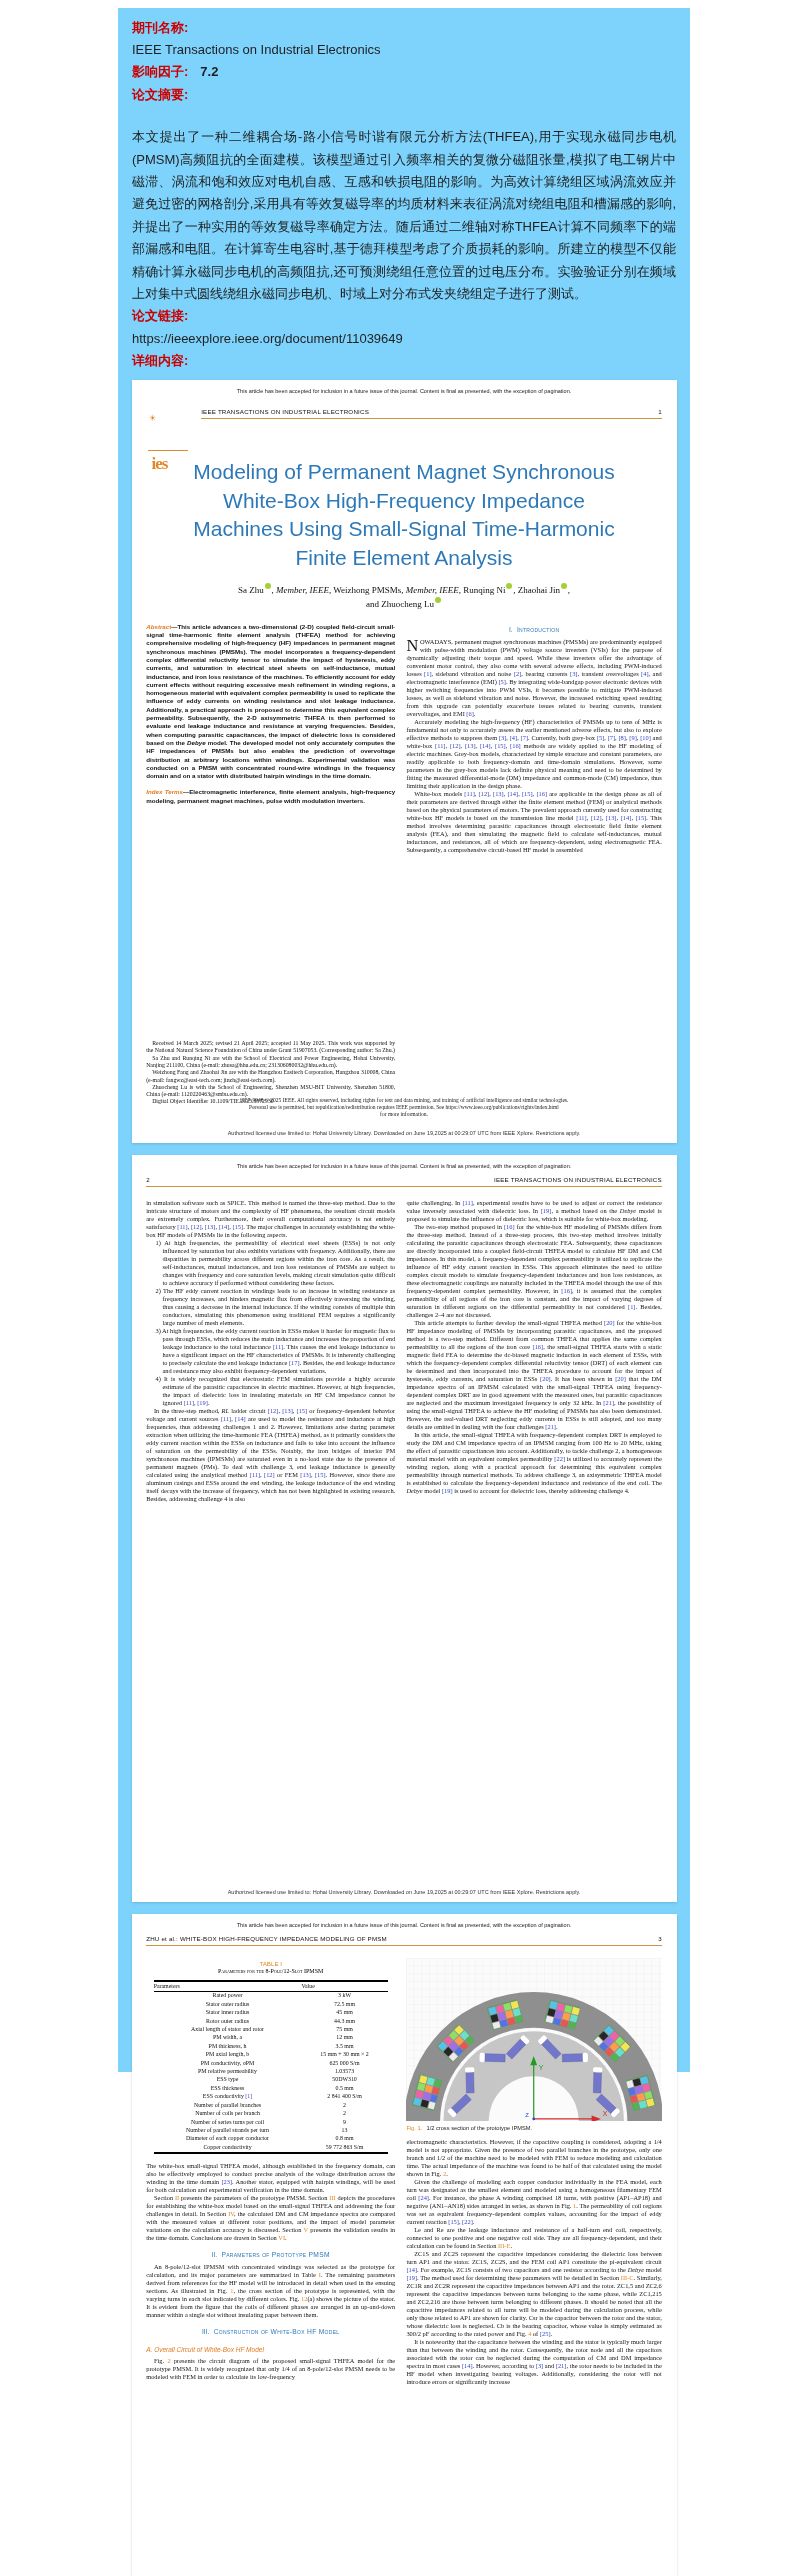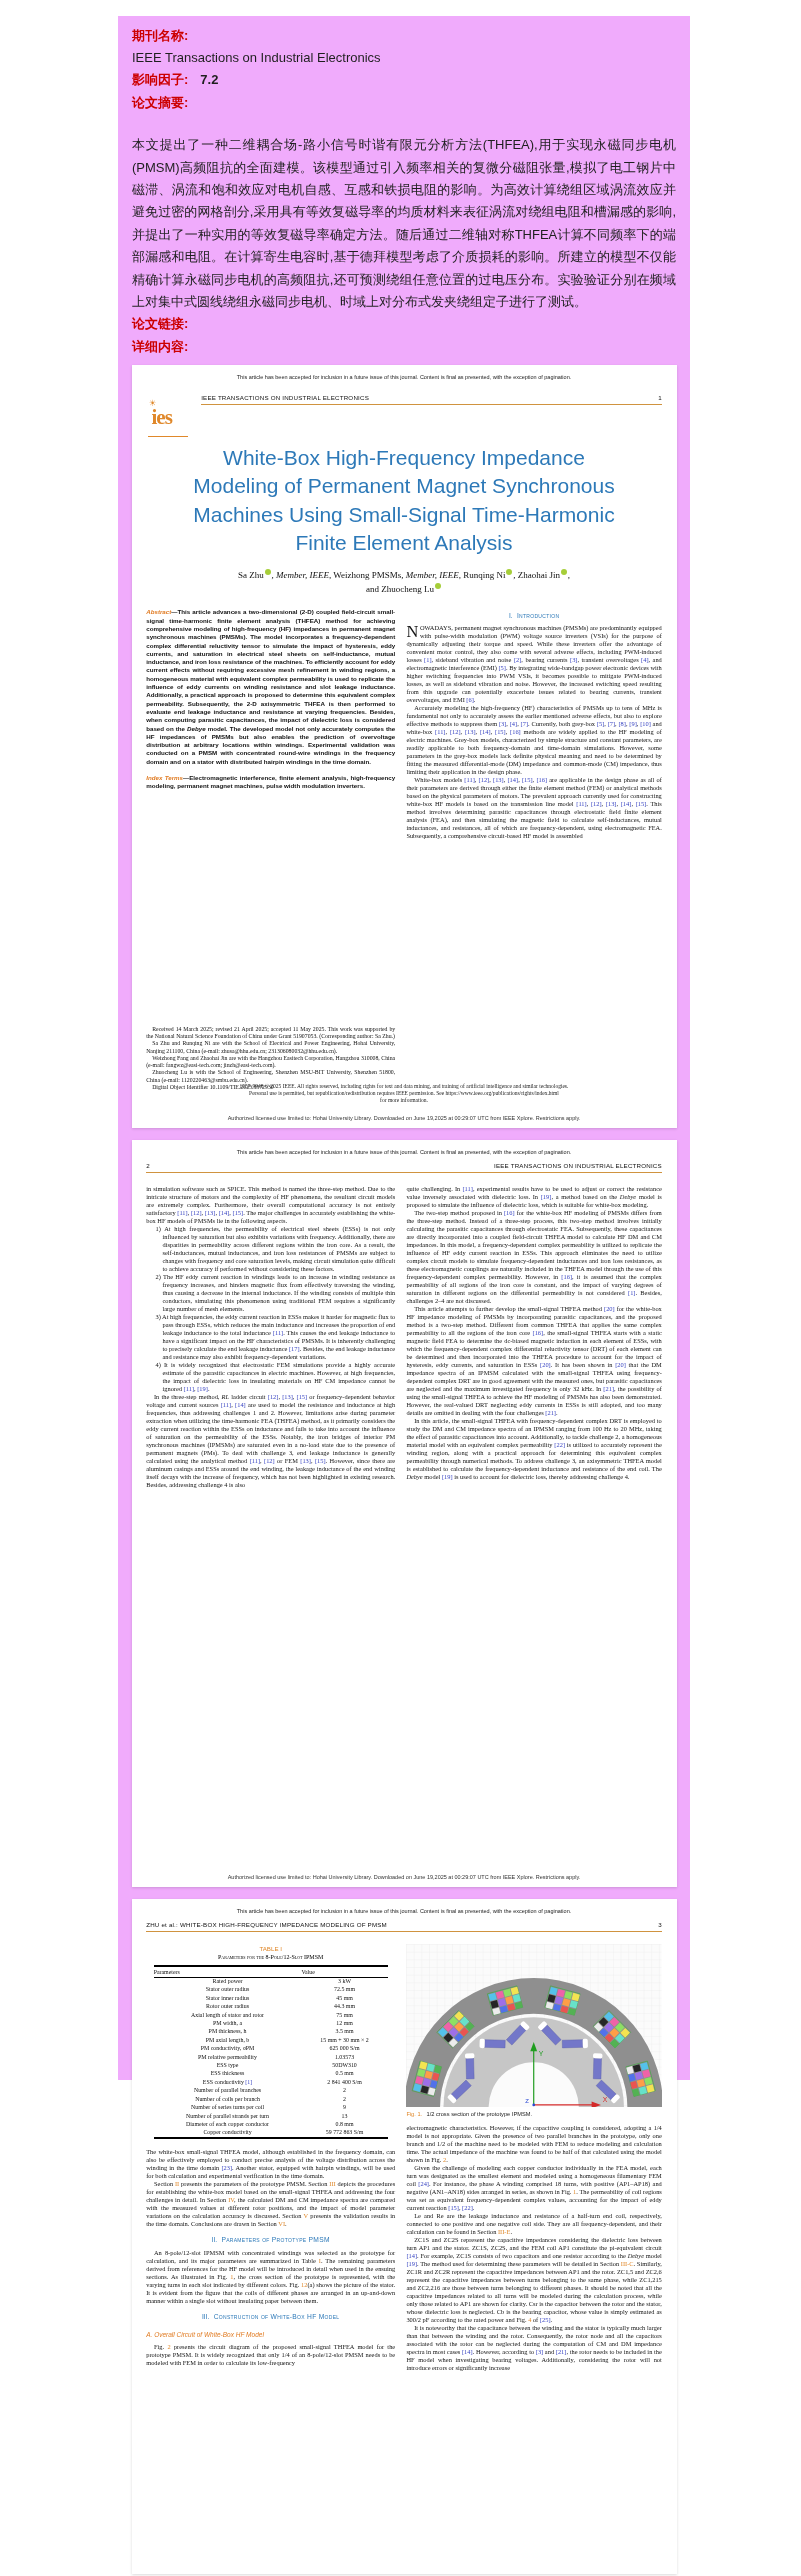--- a/index.html
+++ b/index.html
@@ -1,38 +1,38 @@
 <!DOCTYPE html>
 <html style="font-size:14px"><head>
 <meta charset="utf-8">
 <style>
   html,body{margin:0;padding:0;}
   body{width:802px;height:2576px;background:#ffffff;position:relative;overflow:hidden;
        font-family:"Liberation Sans","DejaVu Sans",sans-serif;}
-  .graycol{position:absolute;left:118px;top:16px;width:572px;height:2064px;background:#f0abfc;}
+  .graycol{position:absolute;left:118px;top:8px;width:572px;height:2064px;background:#7dd3fc;}
 
   
   .front{padding:8.6px 14px 7px 14px;}
   .front p{margin:0;font-size:13px;line-height:22.4px;color:#1f1f1f;}
   .front .label{color:#cc0000;font-weight:bold;}
   .front .zh-just{text-align:justify;margin-top:20px;}
   .front .bold-val{font-weight:bold;color:#1f1f1f;margin-left:12px;}
 
   
   .page{width:545px;margin:0 auto;background:#ffffff;box-shadow:0 0.9px 2.6px rgba(0,0,0,.15);
         position:relative;padding:7px 14.7px 0 14.7px;box-sizing:border-box;}
   .page1{height:763px;margin-bottom:12px;}
   .page2{height:747px;margin-bottom:12px;}
   .page3{height:675px;overflow:hidden;}
   .notice{font-size:5.5px;color:#222;text-align:center;margin:1.7px 0 7px 0;}
 
   .hdr1{position:relative;height:43px;}
   .ies-logo{position:absolute;left:1.7px;top:7px;width:40px;height:35px;border-bottom:1.7px solid #e0882a;}
-  .ies-text{font-family:"Liberation Serif",serif;font-weight:bold;font-size:21px;color:#e0882a;
-            letter-spacing:-0.9px;line-height:33px;padding-left:3.5px;}
+  .ies-text{font-family:"Liberation Serif",serif;font-weight:bold;font-size:17px;color:#e0882a;
+            letter-spacing:-0.9px;line-height:33px;padding-left:3.5px;margin-top:32px;}
   .rays{position:absolute;left:0.9px;top:-2.6px;font-size:8.6px;color:#e0882a;}
   .runhead{display:flex;justify-content:space-between;margin-left:55px;margin-top:14px;
            font-size:6.2px;color:#111;letter-spacing:0.2px;border-bottom:1.7px solid #d0933f;padding-bottom:2.6px;}
   .runhead2{display:flex;justify-content:space-between;font-size:6.2px;color:#111;letter-spacing:0.2px;
             border-bottom:1.7px solid #d0933f;padding-bottom:2.6px;margin:5.2px 0 12px 0;}
 
   .title{color:#2d79b8;text-align:center;font-size:21px;line-height:28.5px;margin:7px 0 10.4px 0;font-weight:400;}
   .authors{text-align:center;font-family:"Liberation Serif",serif;font-size:9px;line-height:14px;
            color:#111;margin-bottom:12px;}
   .authors i{font-style:italic;}
@@ -91,38 +91,39 @@
 
 <div class="graycol">
 
   <div class="front">
     <p class="label">期刊名称:</p>
     <p>IEEE Transactions on Industrial Electronics</p>
     <p><span class="label">影响因子:</span><span class="bold-val">7.2</span></p>
     <p class="label">论文摘要:</p>
     <p class="zh-just">本文提出了一种二维耦合场-路小信号时谐有限元分析方法(THFEA),用于实现永磁同步电机(PMSM)高频阻抗的全面建模。该模型通过引入频率相关的复微分磁阻张量,模拟了电工钢片中磁滞、涡流和饱和效应对电机自感、互感和铁损电阻的影响。为高效计算绕组区域涡流效应并避免过密的网格剖分,采用具有等效复磁导率的均质材料来表征涡流对绕组电阻和槽漏感的影响,并提出了一种实用的等效复磁导率确定方法。随后通过二维轴对称THFEA计算不同频率下的端部漏感和电阻。在计算寄生电容时,基于德拜模型考虑了介质损耗的影响。所建立的模型不仅能精确计算永磁同步电机的高频阻抗,还可预测绕组任意位置的过电压分布。实验验证分别在频域上对集中式圆线绕组永磁同步电机、时域上对分布式发夹绕组定子进行了测试。</p>
     <p class="label">论文链接:</p>
+    <p>https://ieeexplore.ieee.org/document/11039649</p>
     <p class="label">详细内容:</p>
   </div>
 
   <div class="page page1">
     <div class="notice">This article has been accepted for inclusion in a future issue of this journal. Content is final as presented, with the exception of pagination.</div>
     <div class="hdr1">
       <div class="ies-logo">
         <span class="rays">☀</span>
         <div class="ies-text">ies</div>
       </div>
       <div class="runhead">
         <span>IEEE TRANSACTIONS ON INDUSTRIAL ELECTRONICS</span>
         <span>1</span>
       </div>
     </div>
     <div class="title">
+        <div>Modeling of Permanent Magnet Synchronous</div>
         <div>White-Box High-Frequency Impedance</div>
-        <div>Modeling of Permanent Magnet Synchronous</div>
         <div>Machines Using Small-Signal Time-Harmonic</div>
         <div>Finite Element Analysis</div>
       </div>
     <div class="authors">
       <div>
         <span>Sa Zhu</span><span class="orcid"></span><span>, </span><i>Member, IEEE</i><span>, </span><span>Weizhong PMSMs</span><span>, </span><i>Member, IEEE</i><span>, </span><span>Runqing Ni</span><span class="orcid"></span><span>, </span><span>Zhaohai Jin</span><span class="orcid"></span><span>,</span>
       </div>
       <div>
         <span>and </span><span>Zhuocheng Lu</span><span class="orcid"></span>
       </div>

